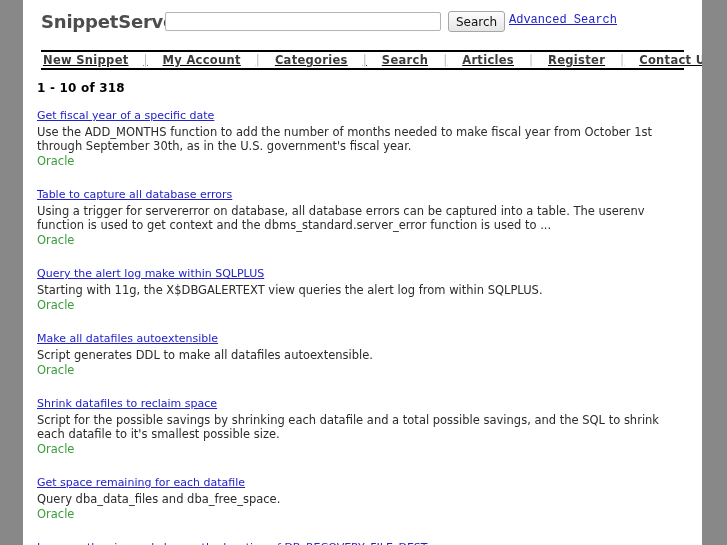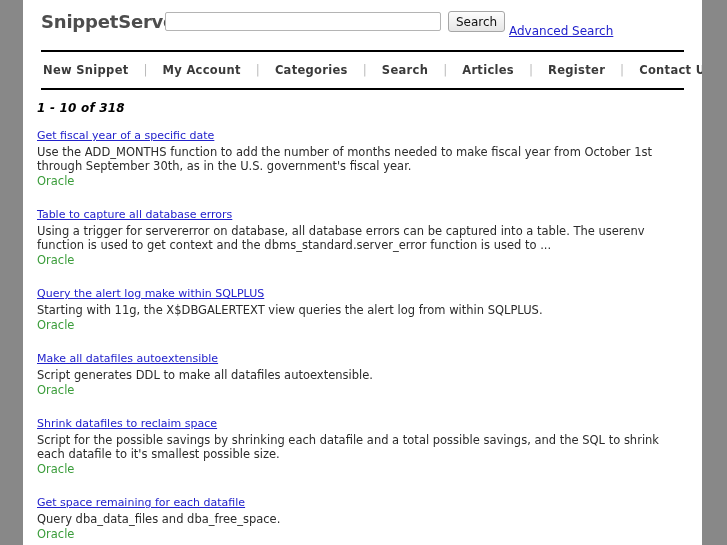--- a/index.html
+++ b/index.html
@@ -70,37 +70,39 @@
     border-radius: 3px;
     background: linear-gradient(#fdfdfd, #e6e6e6);
     font-family: "DejaVu Sans", "Liberation Sans", sans-serif;
     font-size: 12px;
     color: #111;
     cursor: pointer;
   }
   .adv-search {
     position: absolute;
     left: 486px;
-    top: 24px;
+    top: 13px;
     font-size: 12px;
     color: #2222cc;
     text-decoration: underline;
     cursor: pointer;
     white-space: nowrap;
+    font-family: Liberation Mono, monospace;
   }
 
   
   .nav-wrap {
     margin: 6px 18px 0 18px;
     border-top: 2px solid #000000;
     border-bottom: 2px solid #000000;
-    height: 40px;
+    height: 20px;
     display: flex;
     align-items: center;
     box-sizing: border-box;
+    text-decoration: underline;
   }
   .nav-item {
     font-family: "DejaVu Sans", "Liberation Sans", sans-serif;
     font-size: 11.5px;
     font-weight: bold;
     color: #3a3a3a;
     letter-spacing: 0.3px;
     white-space: nowrap;
     cursor: pointer;
     padding: 0 2px;
@@ -116,21 +118,20 @@
   
   .content {
     padding: 11px 18px 0 14px;
   }
   .result-count {
     font-size: 12px;
     font-weight: bold;
     color: #000;
     margin: 0 0 13px 0;
     letter-spacing: 0.2px;
-    font-style: italic;
   }
   .result {
     margin-bottom: 19px;
   }
   .result-title {
     font-size: 11px;
     color: #2222cc;
     text-decoration: underline;
     cursor: pointer;
     display: inline-block;

